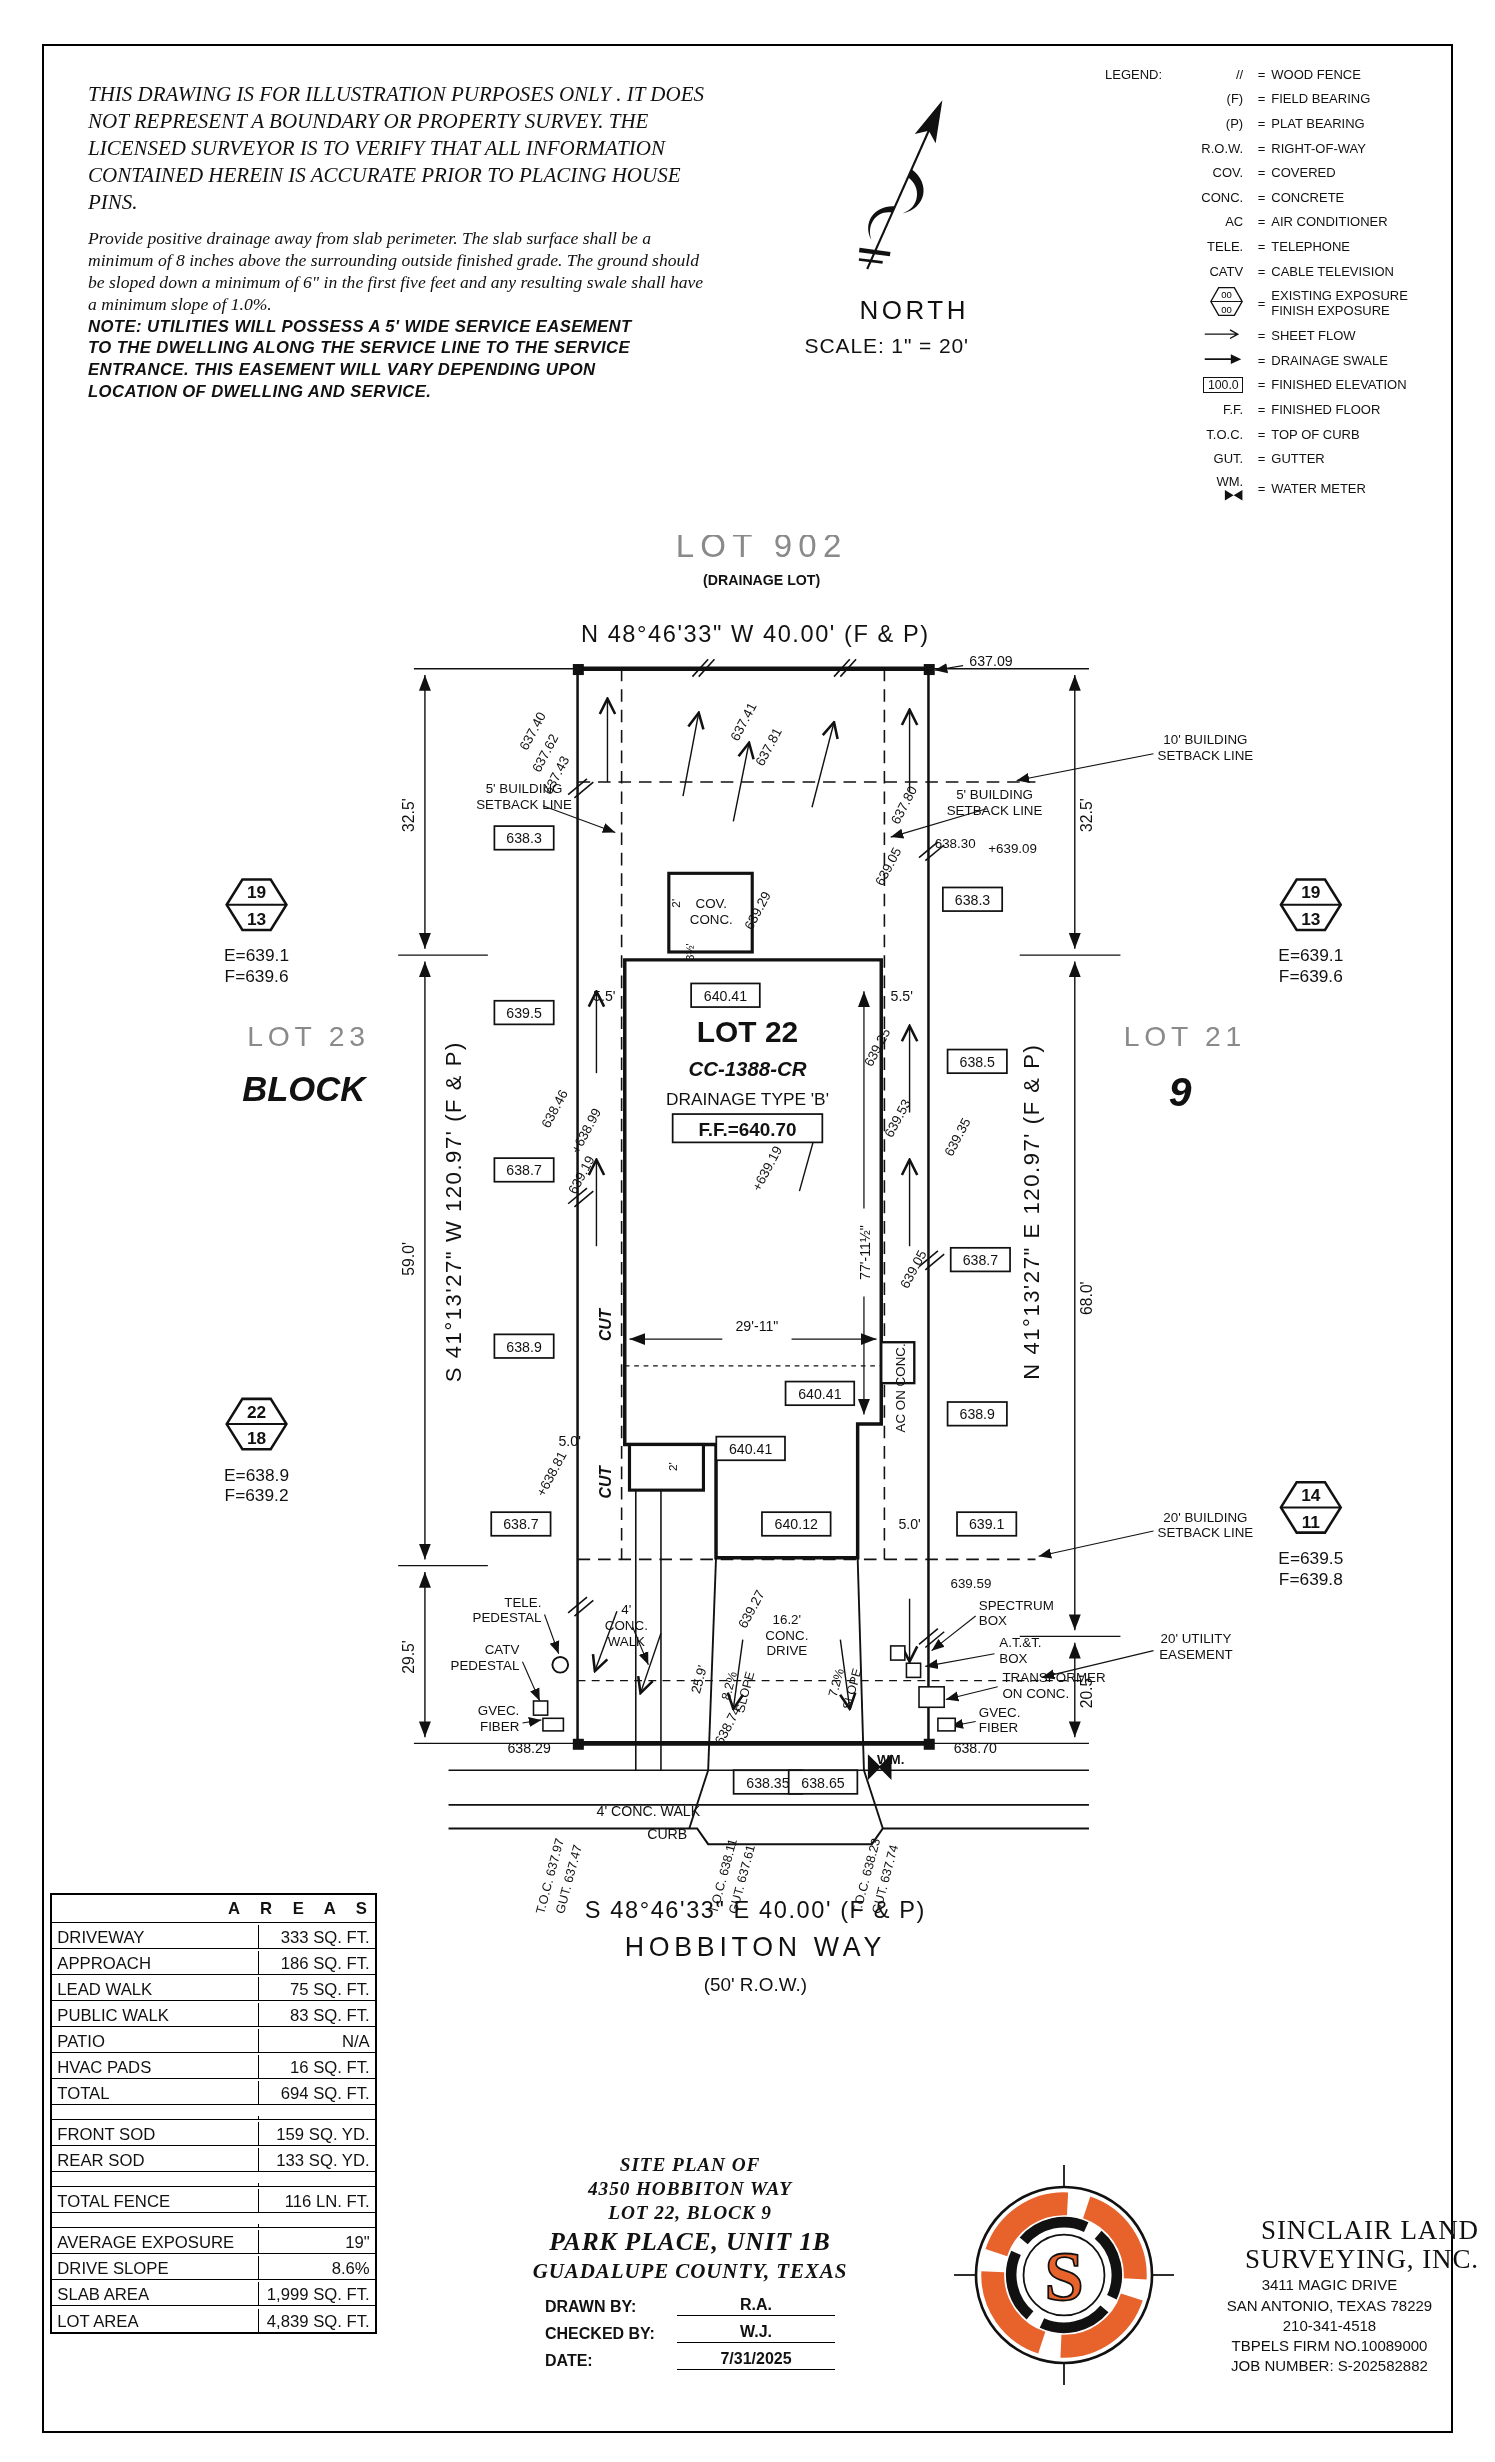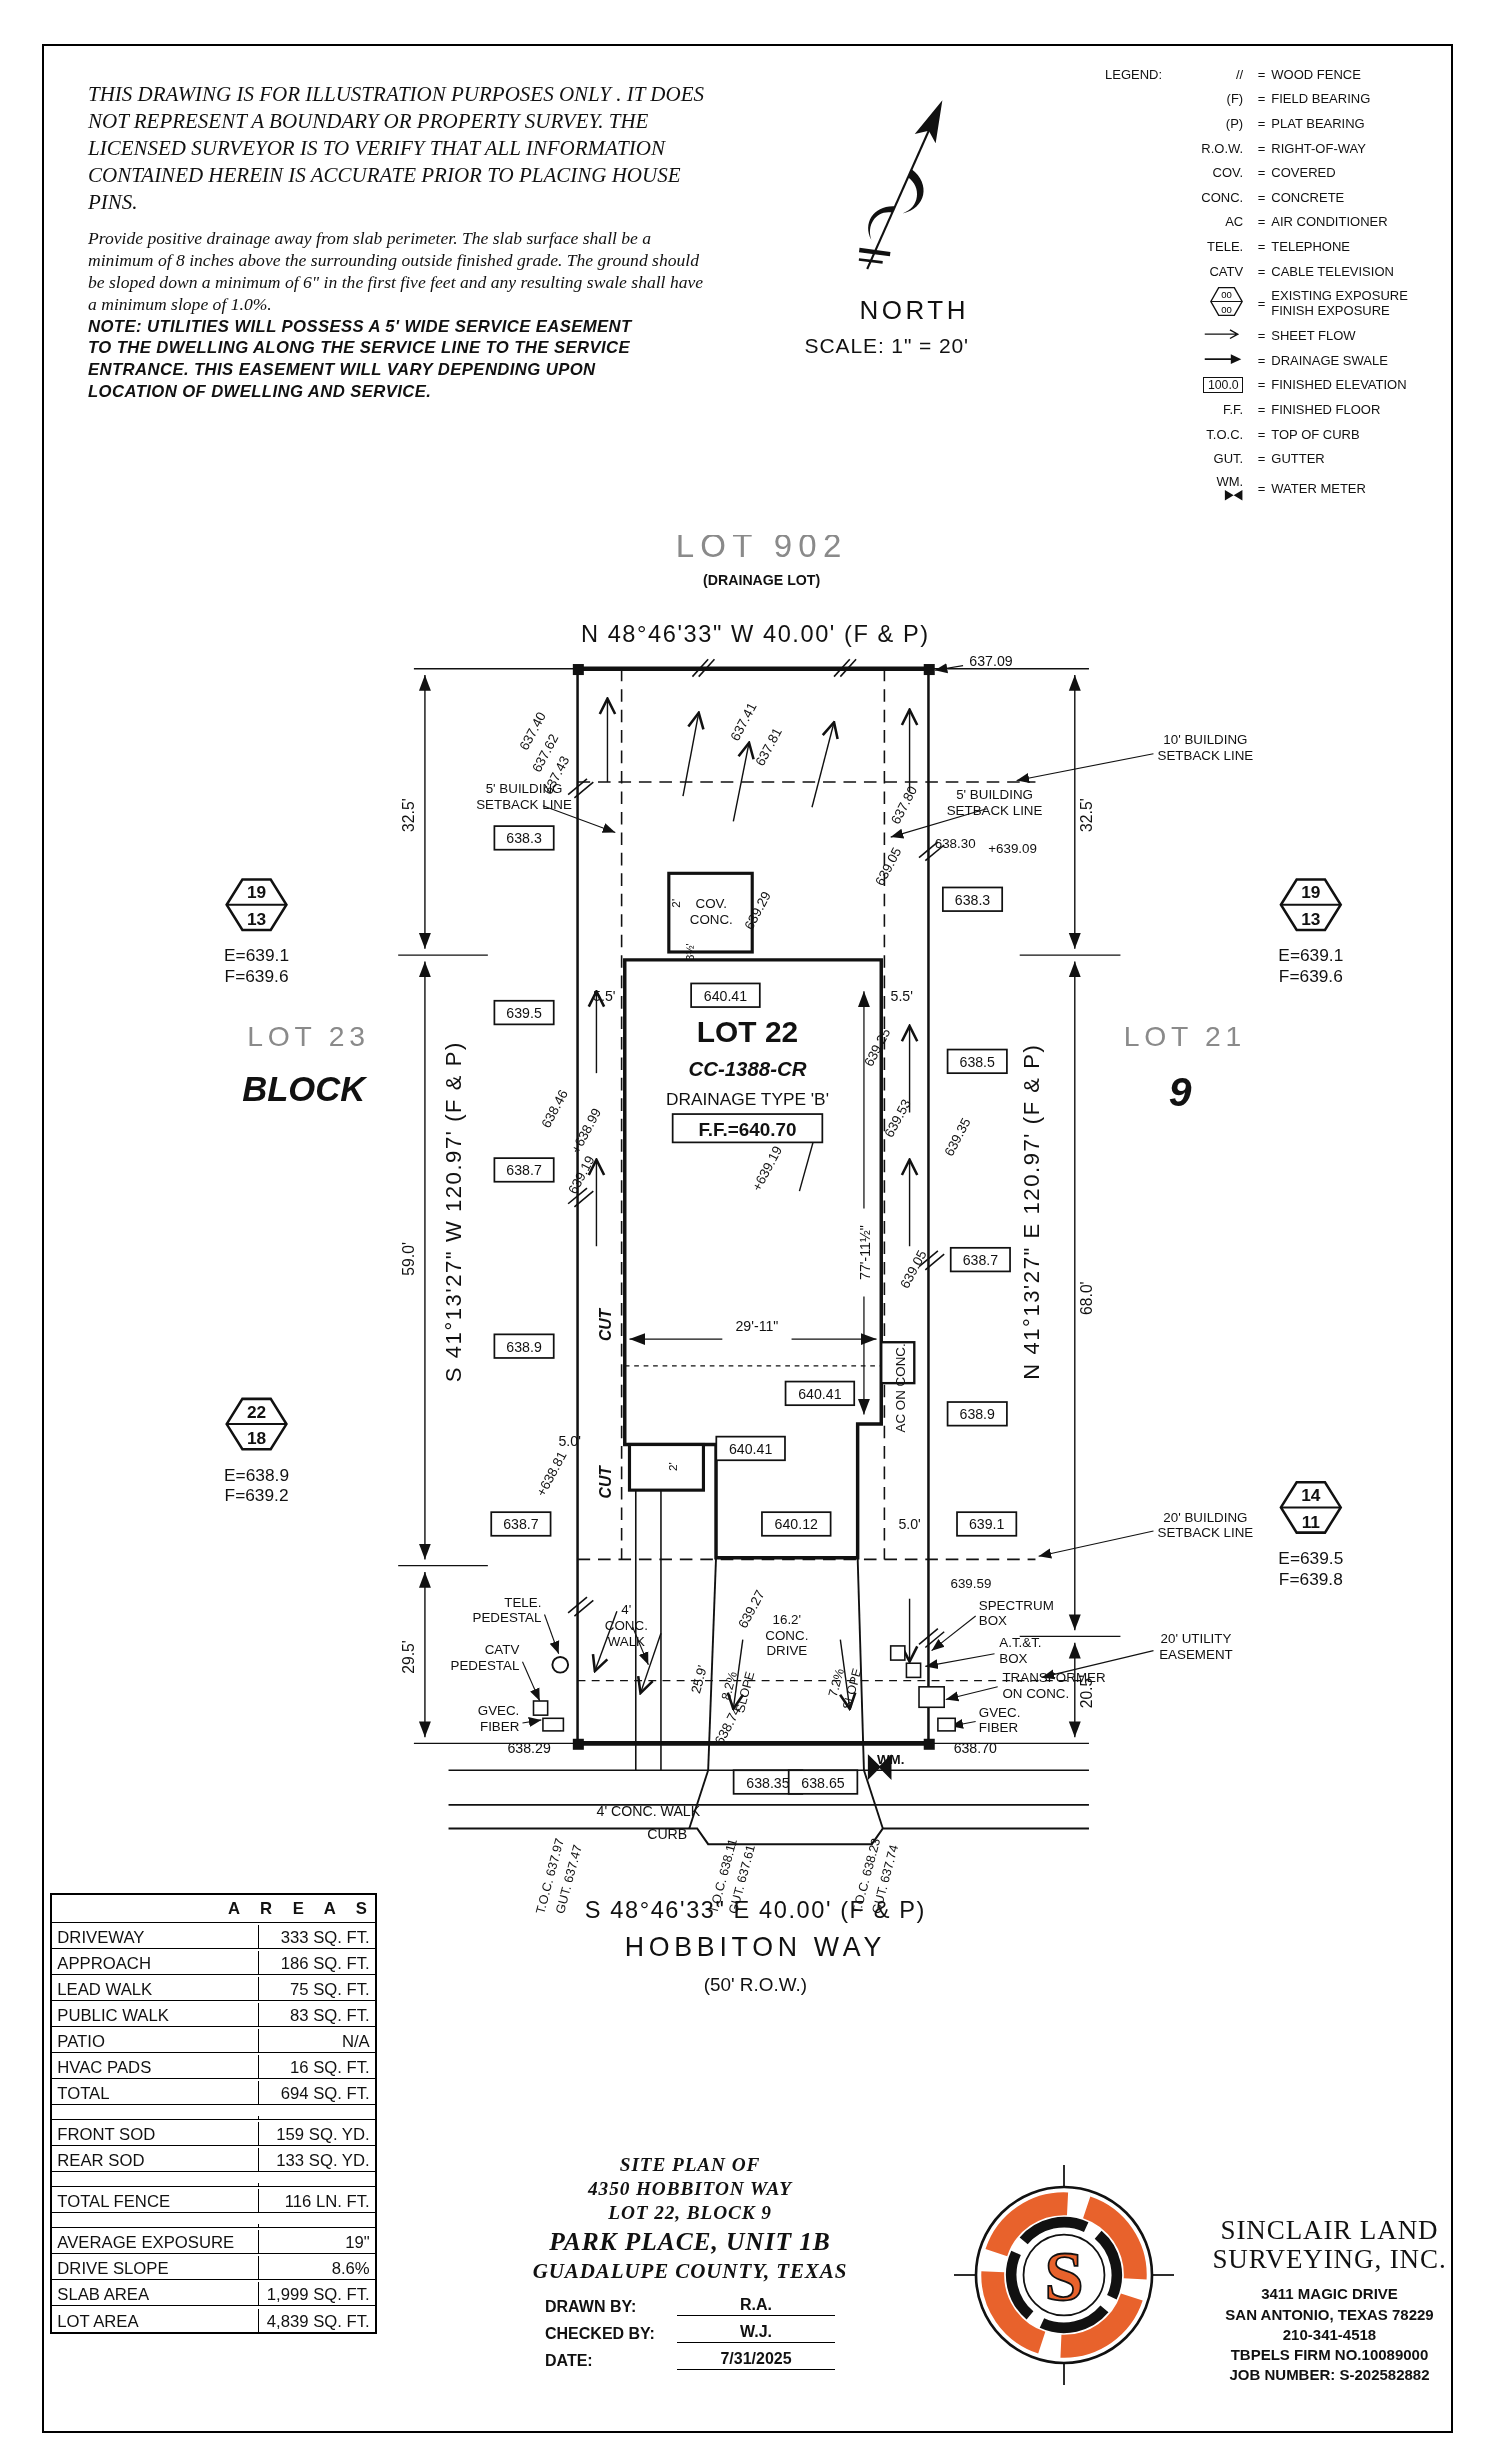--- a/index.html
+++ b/index.html
@@ -43,22 +43,22 @@
   .tb1{font-size:19.3px;letter-spacing:0.9px;line-height:1.25}
   .tb4{font-size:25.5px;letter-spacing:0.9px;margin-top:1.8px}
   .tb5{font-size:21px;letter-spacing:0.9px;margin-top:1.8px}
   .tb-kvs{margin-top:12.3px;font-family:"Liberation Sans",sans-serif;font-style:normal;width:290px;margin-left:auto;margin-right:auto}
   .tb-kv{display:flex;align-items:flex-end;margin-top:7px}
   .tb-k{font-weight:bold;font-size:16px;width:132px;text-align:left}
   .tb-u{border-bottom:1.8px solid #000;flex:1;text-align:center;font-size:16px;font-weight:bold;padding:0 5.3px 0.9px}
   
   .logo{left:954px;top:2165px}
   .firm{left:1180px;top:2216px;width:299px;text-align:center}
-  .firm-name{font-family:"Liberation Serif",serif;font-size:27px;line-height:1.08;letter-spacing:0.9px;text-align:center}
-  .firm-lines{margin-top:10px;font-weight:bold;font-size:15px;line-height:1.35}
+  .firm-name{font-family:"Liberation Serif",serif;font-size:27px;line-height:1.08;letter-spacing:0.9px;text-align:right}
+  .firm-lines{margin-top:1px;font-weight:normal;font-size:15px;line-height:1.35}
 </style>
 </head>
 <body>
 
 <div class="abs frame"></div>
 
 <div class="abs notes">
   <div class="note1">THIS DRAWING IS FOR ILLUSTRATION PURPOSES ONLY . IT DOES NOT REPRESENT A BOUNDARY OR PROPERTY SURVEY. THE LICENSED SURVEYOR IS TO VERIFY THAT ALL INFORMATION CONTAINED HEREIN IS ACCURATE PRIOR TO PLACING HOUSE PINS.</div>
   <div class="note2">Provide positive drainage away from slab perimeter. The slab surface shall be a minimum of 8 inches above the surrounding outside finished grade. The ground should be sloped down a minimum of 6" in the first five feet and any resulting swale shall have a minimum slope of 1.0%.</div>
   <div class="note3">NOTE: UTILITIES WILL POSSESS A 5' WIDE SERVICE EASEMENT TO THE DWELLING ALONG THE SERVICE LINE TO THE SERVICE ENTRANCE. THIS EASEMENT WILL VARY DEPENDING UPON LOCATION OF DWELLING AND SERVICE.</div>

